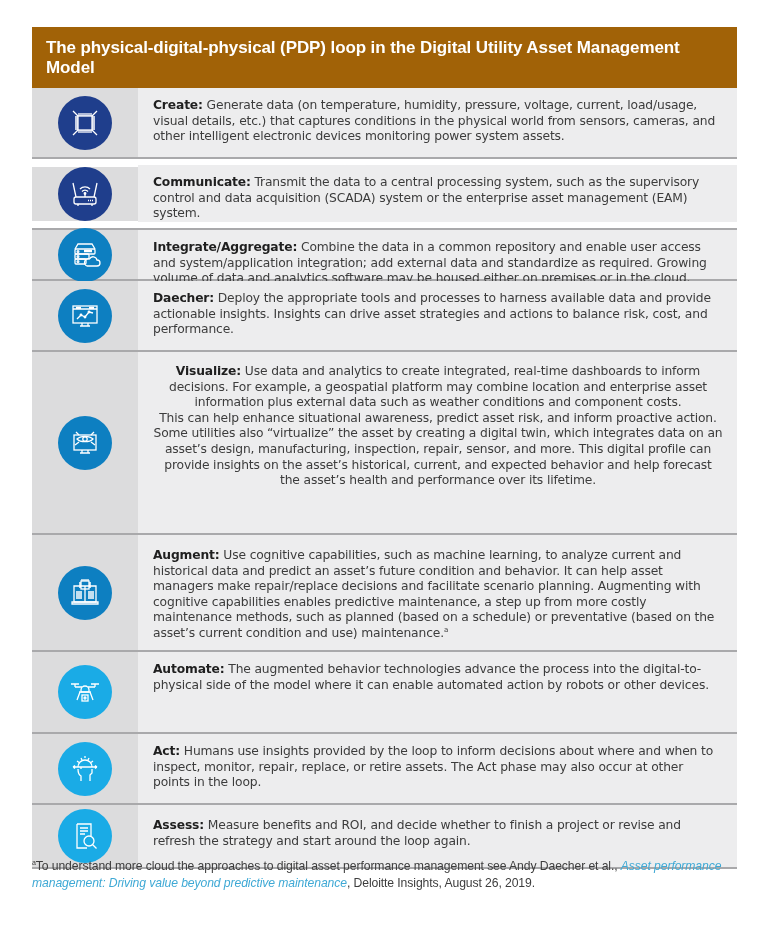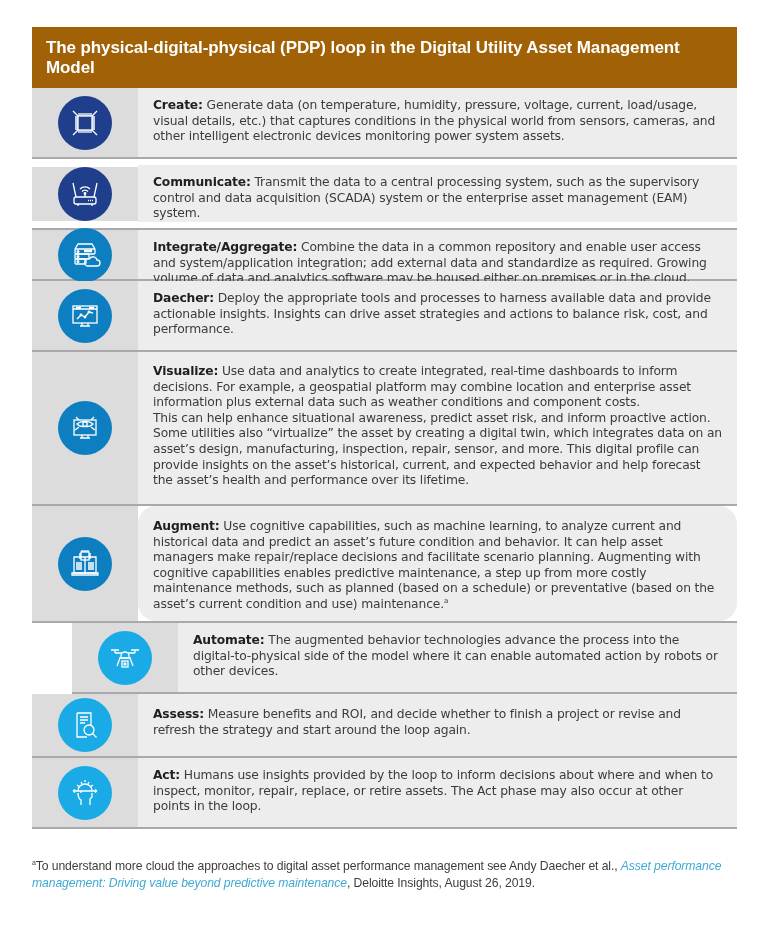--- a/index.html
+++ b/index.html
@@ -98,21 +98,21 @@
             <circle cx="22" cy="14" r="0.8"></circle>
           <path d="M15 25v3h6v-3M13 28h10"></path>
         </svg>
       </div>
     </div>
     <div class="text-cell">
       <p><b>Daecher:</b> <span>Deploy the appropriate tools and processes to harness available data and provide actionable insights. Insights can drive asset strategies and actions to balance risk, cost, and performance.</span></p>
     </div>
   </div>
 
-  <div class="row" style="height:154px;">
+  <div class="row" style="height:183px;text-align:center;">
     <div class="icon-cell">
       <div class="icon-circle" style="background:#0d7fc1;">
         <svg viewBox="0 0 36 36" fill="none" stroke="#fff" stroke-width="1.3">
           <rect x="7" y="10" width="22" height="15"></rect>
           <path d="M10 13a9 5 0 0 1 16 0a9 5 0 0 1-16 0z" transform="translate(0,1)"></path>
           <circle cx="18" cy="14" r="2.2"></circle>
           <path d="M9 7l3 3M27 7l-3 3M8 20l4-3M28 20l-4-3"></path>
           <path d="M15 25v3h6v-3M13 28h10"></path>
         </svg>
       </div>
@@ -128,73 +128,73 @@
       <div class="icon-circle" style="background:#0d7fc1;">
         <svg viewBox="0 0 36 36" fill="none" stroke="#fff" stroke-width="1.3">
           <path d="M7 11v16h11v-16zM18 11v16h11v-16z"></path>
           <path d="M5 27h26v2H5z"></path>
           <rect x="14" y="6" width="8" height="8"></rect>
           <path d="M15 4v2M17 4v2M19 4v2M21 4v2M12 8h2M12 10h2M12 12h2M22 8h2M22 10h2M22 12h2"></path>
           <path d="M9 17h6M9 19h6M9 21h6M9 23h6M21 17h6M21 19h6M21 21h6M21 23h6"></path>
         </svg>
       </div>
     </div>
-    <div class="text-cell" style="padding-top:13px;border-radius:18px;">
+    <div class="text-cell" style="padding-top:13px;">
       <p><b>Augment:</b> <span>Use cognitive capabilities, such as machine learning, to analyze current and historical data and predict an asset’s future condition and behavior. It can help asset managers make repair/replace decisions and facilitate scenario planning. Augmenting with cognitive capabilities enables predictive maintenance, a step up from more costly maintenance methods, such as planned (based on a schedule) or preventative (based on the asset’s current condition and use) maintenance.</span><sup>a</sup></p>
     </div>
   </div>
 
-  <div class="row" style="height:71px;margin-left:40px;">
+  <div class="row" style="height:82px;">
     <div class="icon-cell">
       <div class="icon-circle" style="background:#1aabe6;">
         <svg viewBox="0 0 36 36" fill="none" stroke="#fff" stroke-width="1.3">
           <path d="M4 10h8M24 10h8M8 10v3M28 10v3"></path>
           <path d="M8 13h7M21 13h7"></path>
           <path d="M14 16a4 4 0 0 1 8 0v2h-8z"></path>
           <path d="M12 18h12"></path>
           <path d="M13 18l-3 8M23 18l3 8"></path>
           <rect x="15" y="21" width="6" height="6"></rect>
           <circle cx="18" cy="24" r="1"></circle>
         </svg>
       </div>
     </div>
     <div class="text-cell">
       <p><b>Automate:</b> <span>The augmented behavior technologies advance the process into the digital-to-physical side of the model where it can enable automated action by robots or other devices.</span></p>
     </div>
   </div>
 
-  <div class="row" style="height:64px;">
-    <div class="icon-cell">
-      <div class="icon-circle" style="background:#1aabe6;">
-        <svg viewBox="0 0 36 36" fill="none" stroke="#fff" stroke-width="1.3">
-          <path d="M10 6h14v12M10 6v24h10"></path>
-          <path d="M13 10h8M13 13h8M13 16h5"></path>
-          <circle cx="22" cy="23" r="5"></circle>
-          <path d="M25.5 26.5l4 4"></path>
-        </svg>
-      </div>
-    </div>
-    <div class="text-cell" style="padding-top:13px;">
-      <p><b>Assess:</b> <span>Measure benefits and ROI, and decide whether to finish a project or revise and refresh the strategy and start around the loop again.</span></p>
-    </div>
-  </div>
-
   <div class="row" style="height:71px;">
     <div class="icon-cell">
       <div class="icon-circle" style="background:#1aabe6;">
         <svg viewBox="0 0 36 36" fill="none" stroke="#fff" stroke-width="1.3">
           <path d="M11 16a7 7 0 0 1 14 0"></path>
           <path d="M14 7l1 2M22 7l-1 2M18 5v2M10 10l2 1.5M26 10l-2 1.5"></path>
           <path d="M6 16h24M6 16l2-1.5M6 16l2 1.5M30 16l-2-1.5M30 16l-2 1.5"></path>
           <path d="M11 18c0 4 1 6 3 7v5M25 18v4l-2 2v6"></path>
           <path d="M14 16v2"></path>
         </svg>
       </div>
     </div>
     <div class="text-cell">
       <p><b>Act:</b> <span>Humans use insights provided by the loop to inform decisions about where and when to inspect, monitor, repair, replace, or retire assets. The Act phase may also occur at other points in the loop.</span></p>
     </div>
   </div>
+
+  <div class="row" style="height:64px;">
+    <div class="icon-cell">
+      <div class="icon-circle" style="background:#1aabe6;">
+        <svg viewBox="0 0 36 36" fill="none" stroke="#fff" stroke-width="1.3">
+          <path d="M10 6h14v12M10 6v24h10"></path>
+          <path d="M13 10h8M13 13h8M13 16h5"></path>
+          <circle cx="22" cy="23" r="5"></circle>
+          <path d="M25.5 26.5l4 4"></path>
+        </svg>
+      </div>
+    </div>
+    <div class="text-cell" style="padding-top:13px;">
+      <p><b>Assess:</b> <span>Measure benefits and ROI, and decide whether to finish a project or revise and refresh the strategy and start around the loop again.</span></p>
+    </div>
+  </div>
 </div>
 
 <div class="footnote">
   <sup>a</sup><span>To understand more cloud the approaches to digital asset performance management see Andy Daecher et al., </span><span class="link">Asset performance management: Driving value beyond predictive maintenance</span><span>, Deloitte Insights, August 26, 2019.</span>
 </div>
 
 </body></html>

